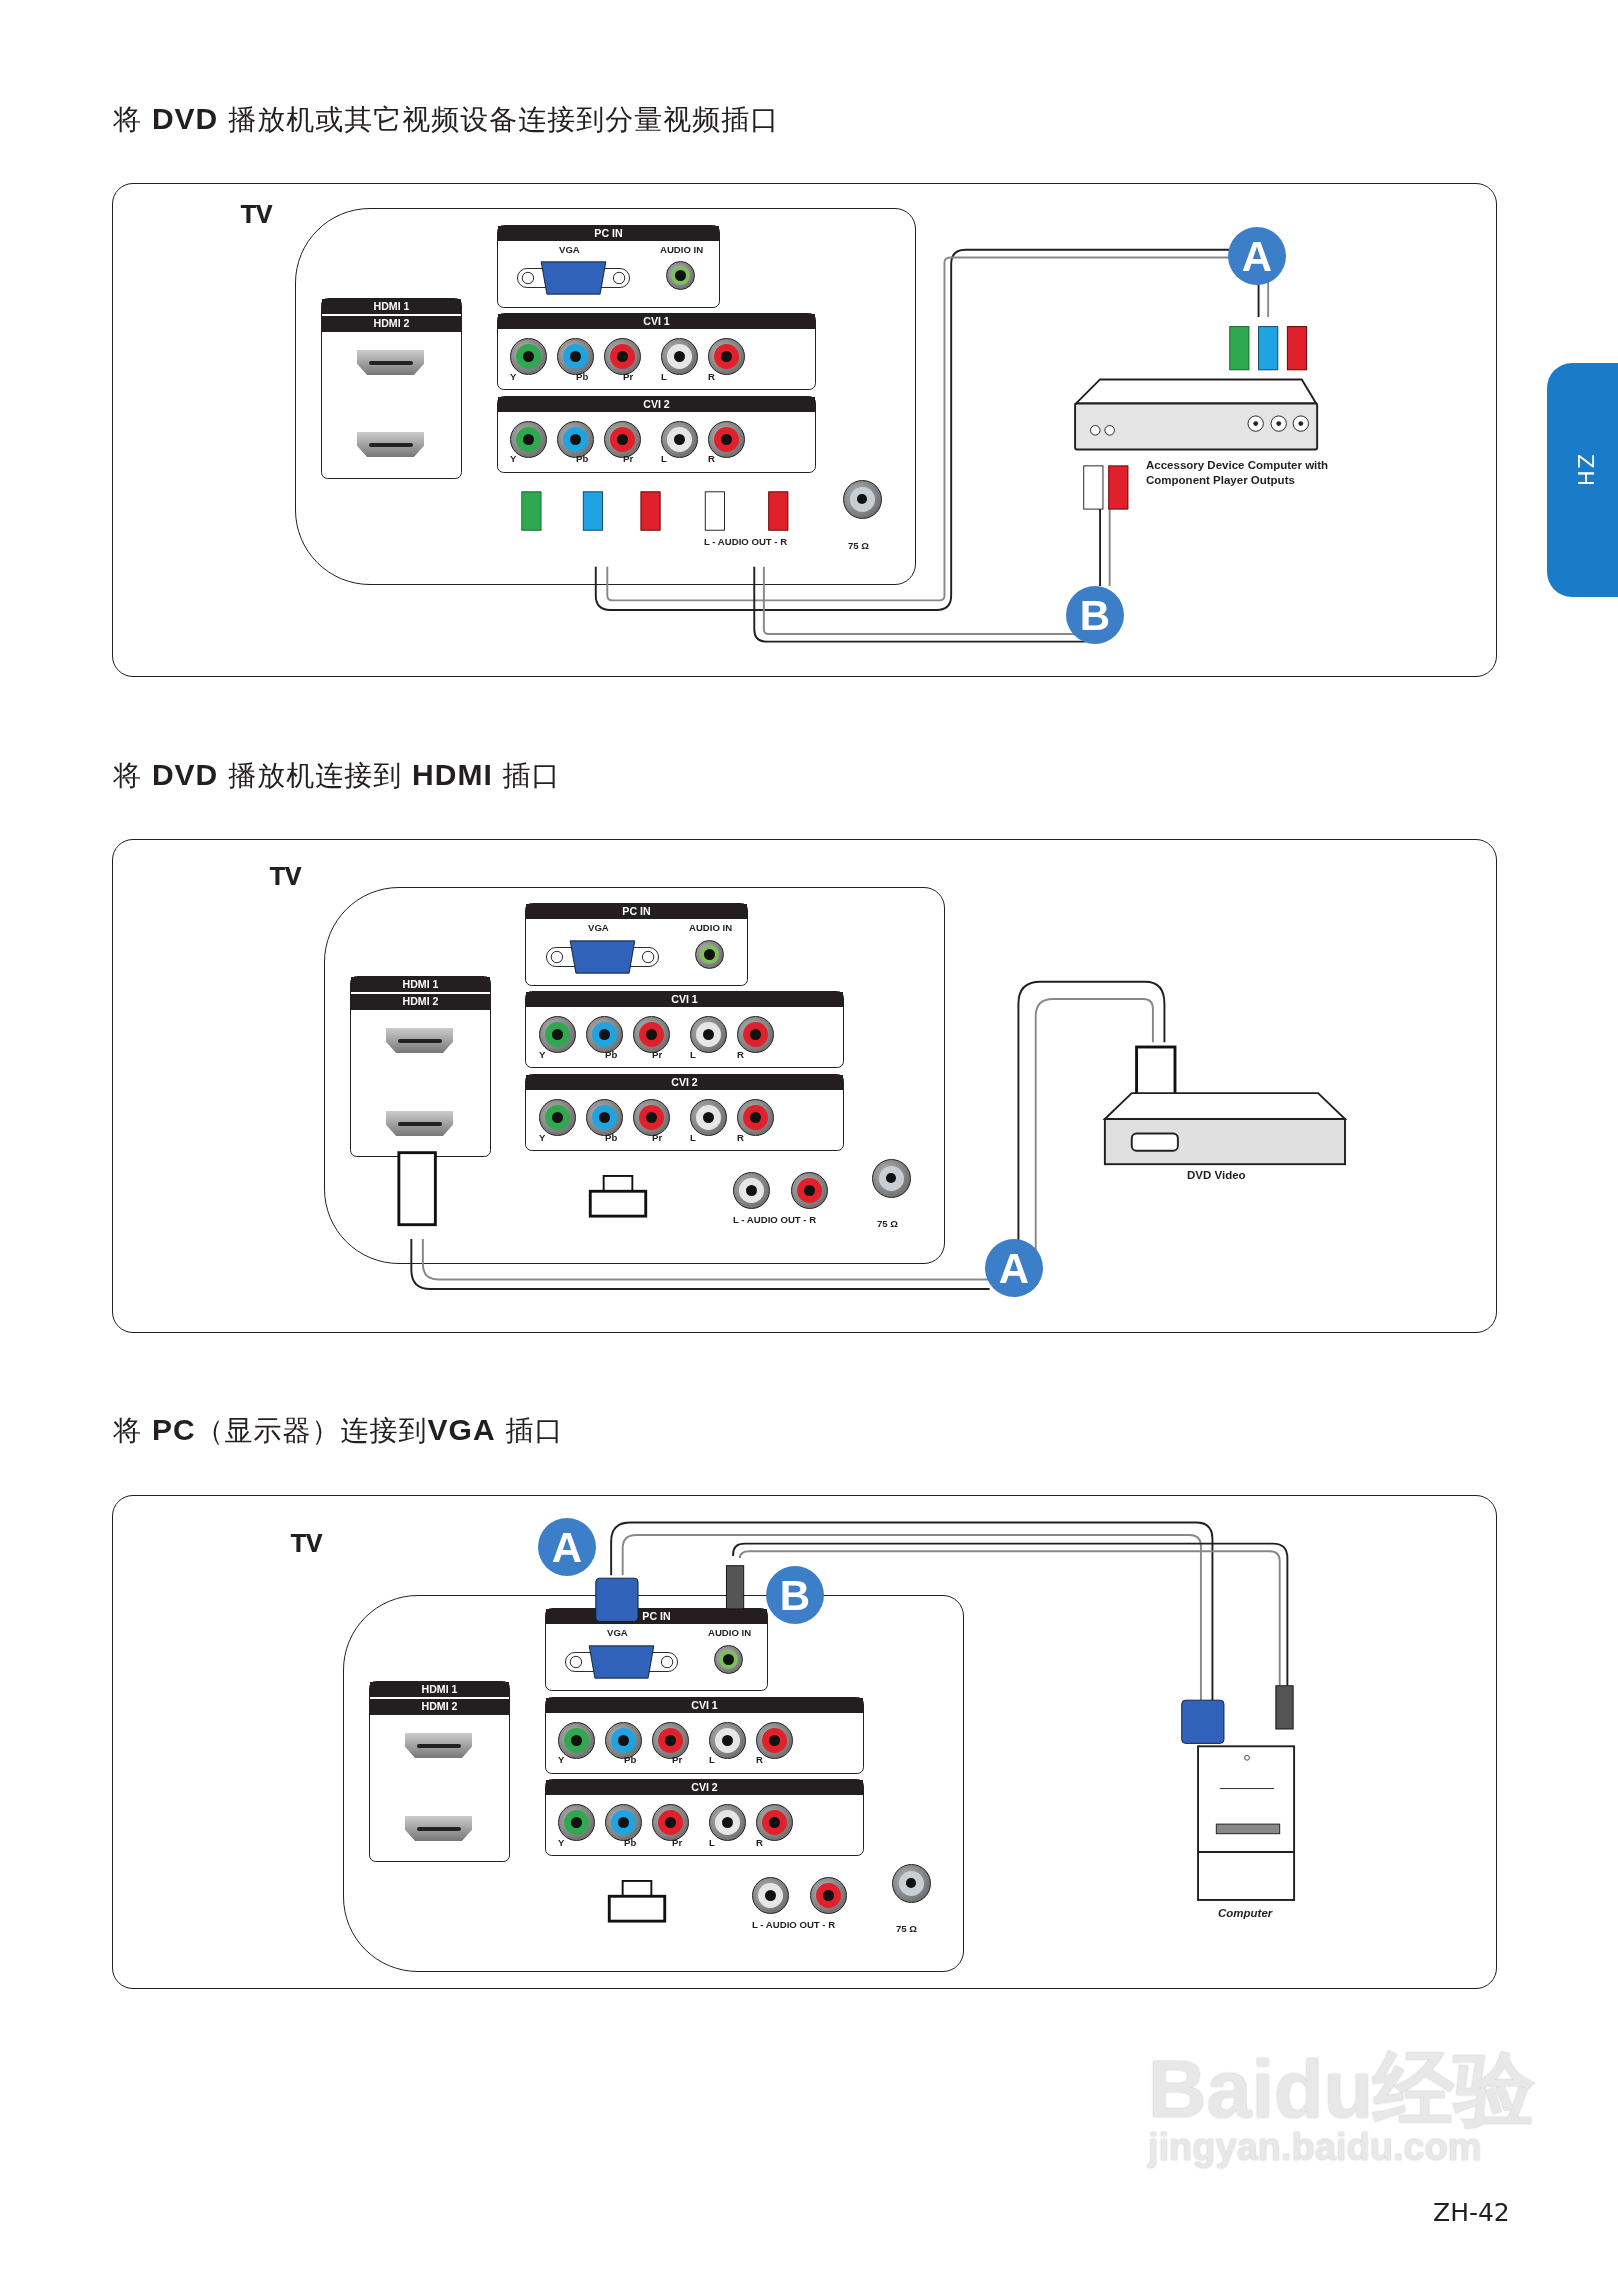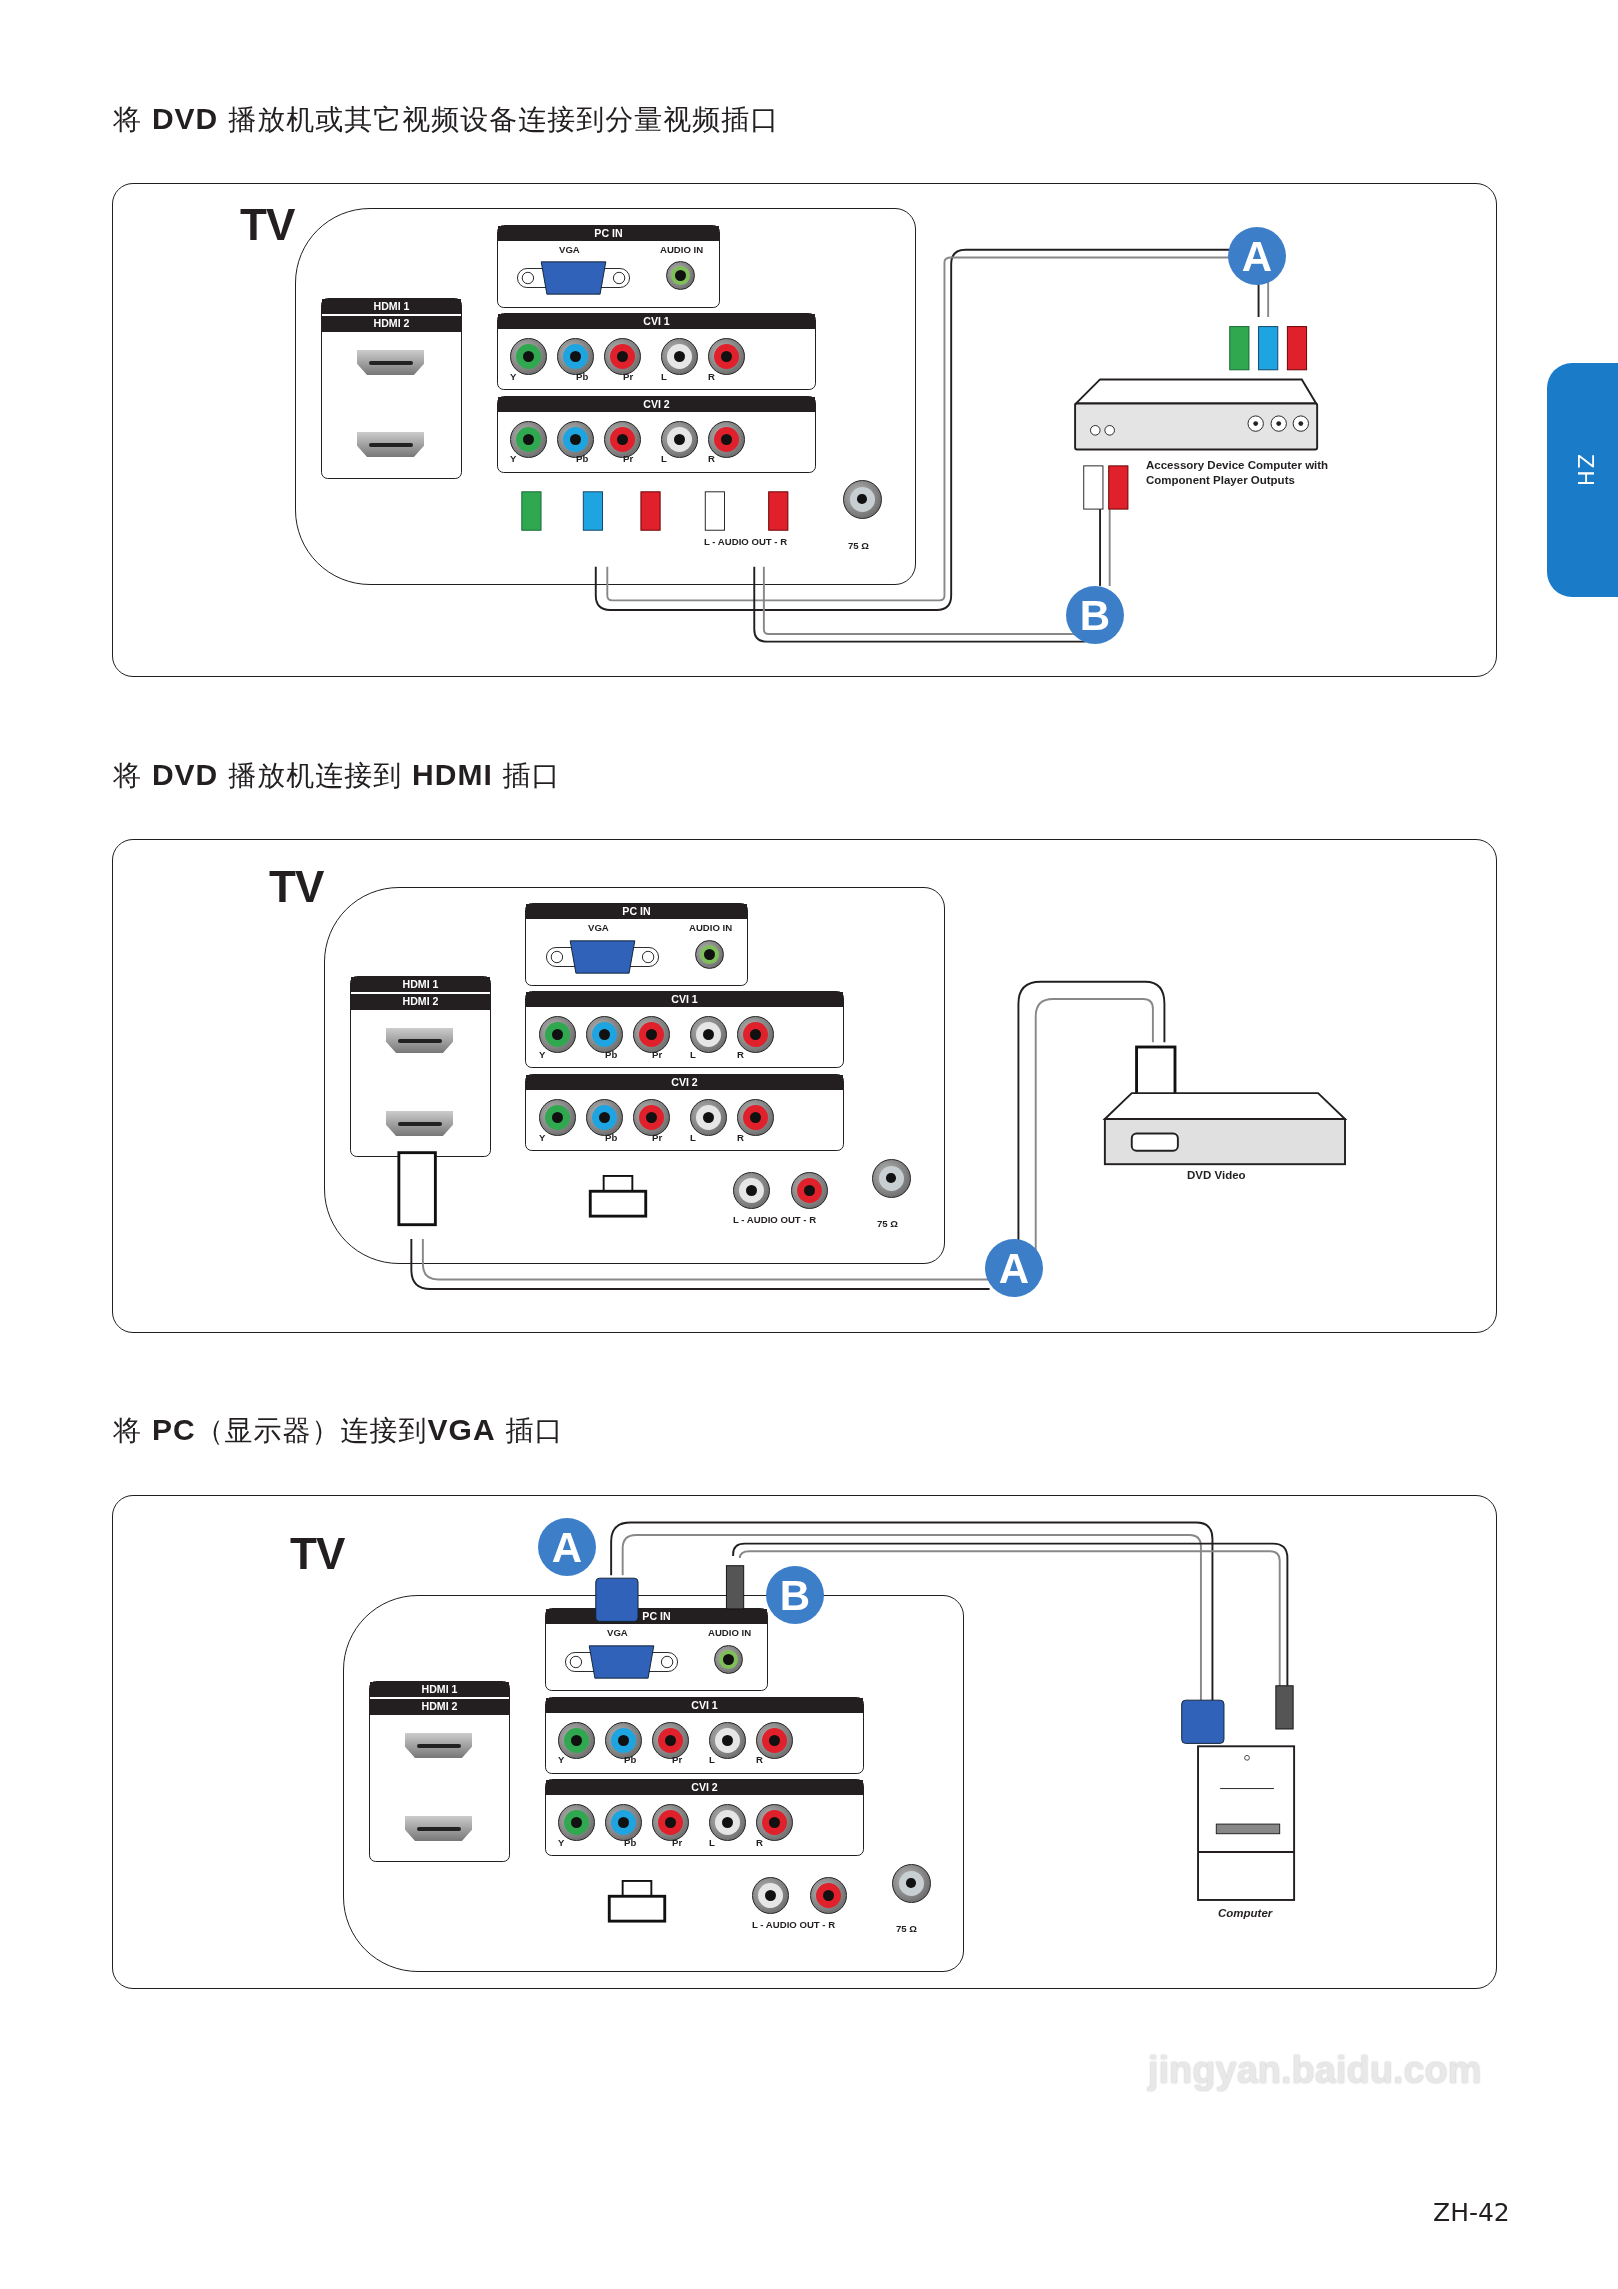--- a/index.html
+++ b/index.html
@@ -2,22 +2,22 @@
 <html><head>
 <meta charset="utf-8">
 <style>
   html, body { margin:0; padding:0; background:#fff; }
   body { width:1619px; height:2289px; position:relative; overflow:hidden;
          font-family:"DejaVu Sans", "Liberation Sans", sans-serif; color:#231f20; }
   .heading { position:absolute; left:113px; font-size:28px; letter-spacing:1px; }
   .heading b { font-family:"Liberation Sans", sans-serif; font-weight:bold; font-size:30px; }
   .frame { position:absolute; left:112px; width:1383px; border:1.9px solid #231f20;
            border-radius:21px; background:#fff; }
-  .tv-label { position:absolute; font-family:Liberation Sans, sans-serif; font-weight:bold;
-              font-size:44px; letter-spacing:-1px; }
+  .tv-label { position:absolute; font-family:Liberation Mono, monospace; font-weight:bold;
+              font-size:28px; letter-spacing:-1px; }
   .tv-panel { position:absolute; border:1.9px solid #231f20; border-radius:75px 21px 21px 75px; background:#fff; }
   .box { position:absolute; border:1.9px solid #231f20; border-radius:6.7px; background:#fff; }
   .box .bar { background:#231f20; color:#fff; font-family:"Liberation Sans", sans-serif;
               font-weight:bold; font-size:10.6px; text-align:center; height:15.4px; line-height:15.4px; }
   .sublbl { position:absolute; font-family:"Liberation Sans", sans-serif; font-weight:bold; font-size:9.6px; }
   .jack { position:absolute; width:35px; height:35px; border-radius:50%;
           background:radial-gradient(circle at 40% 40%, #bbb, #555); border:1.4px solid #222; }
   .jack .ring { position:absolute; left:4.8px; top:4.8px; width:25px; height:25px; border-radius:50%; }
   .jack .hole { position:absolute; left:11.5px; top:11.5px; width:11.5px; height:11.5px; border-radius:50%; background:#111; }
   .hdmi-port { position:absolute; width:67px; height:25px; background:linear-gradient(#ccc,#777);
@@ -448,16 +448,17 @@
 <div class="badge" style="left:766px;top:1566px;">B</div>
 
 <div class="device-label" style="left:1146px;top:458px;line-height:15.4px;">
   <div>Accessory Device Computer with</div>
   <div>Component Player Outputs</div>
 </div>
 <div class="device-label" style="left:1187px;top:1169px;">DVD Video</div>
 <div class="device-label" style="left:1218px;top:1907px;font-style:italic;">Computer</div>
 
 <div class="watermark">
+  <div class="big">Baidu经验</div>
   <div class="small">jingyan.baidu.com</div>
 </div>
 <div class="page-num">ZH-42</div>
 
 
 </body></html>

